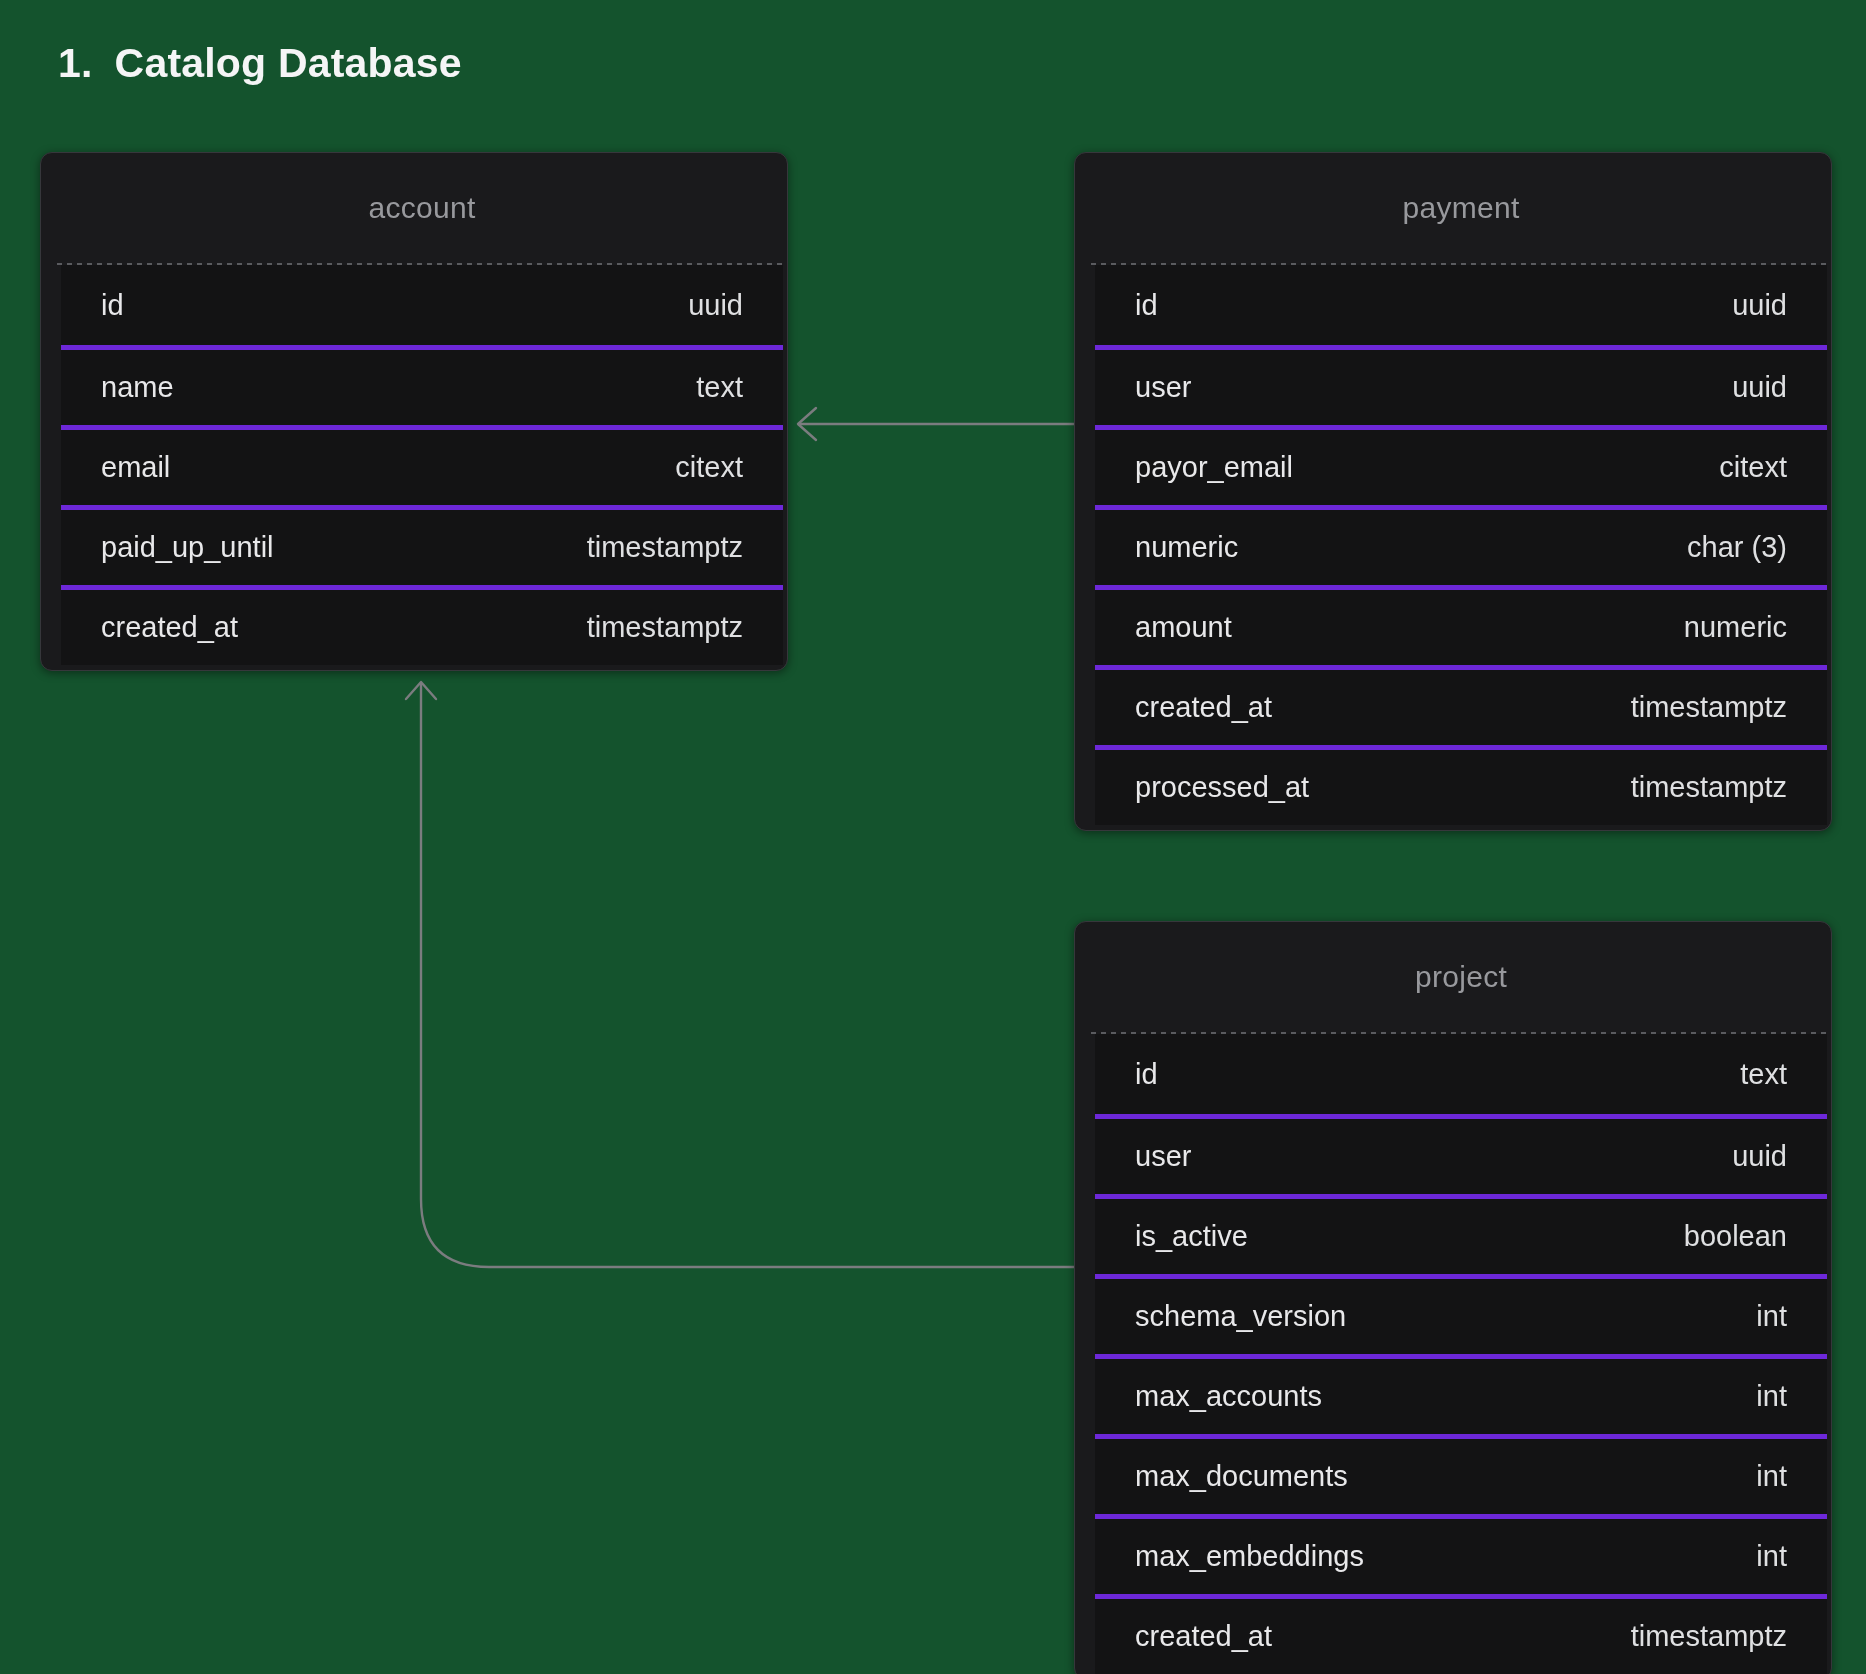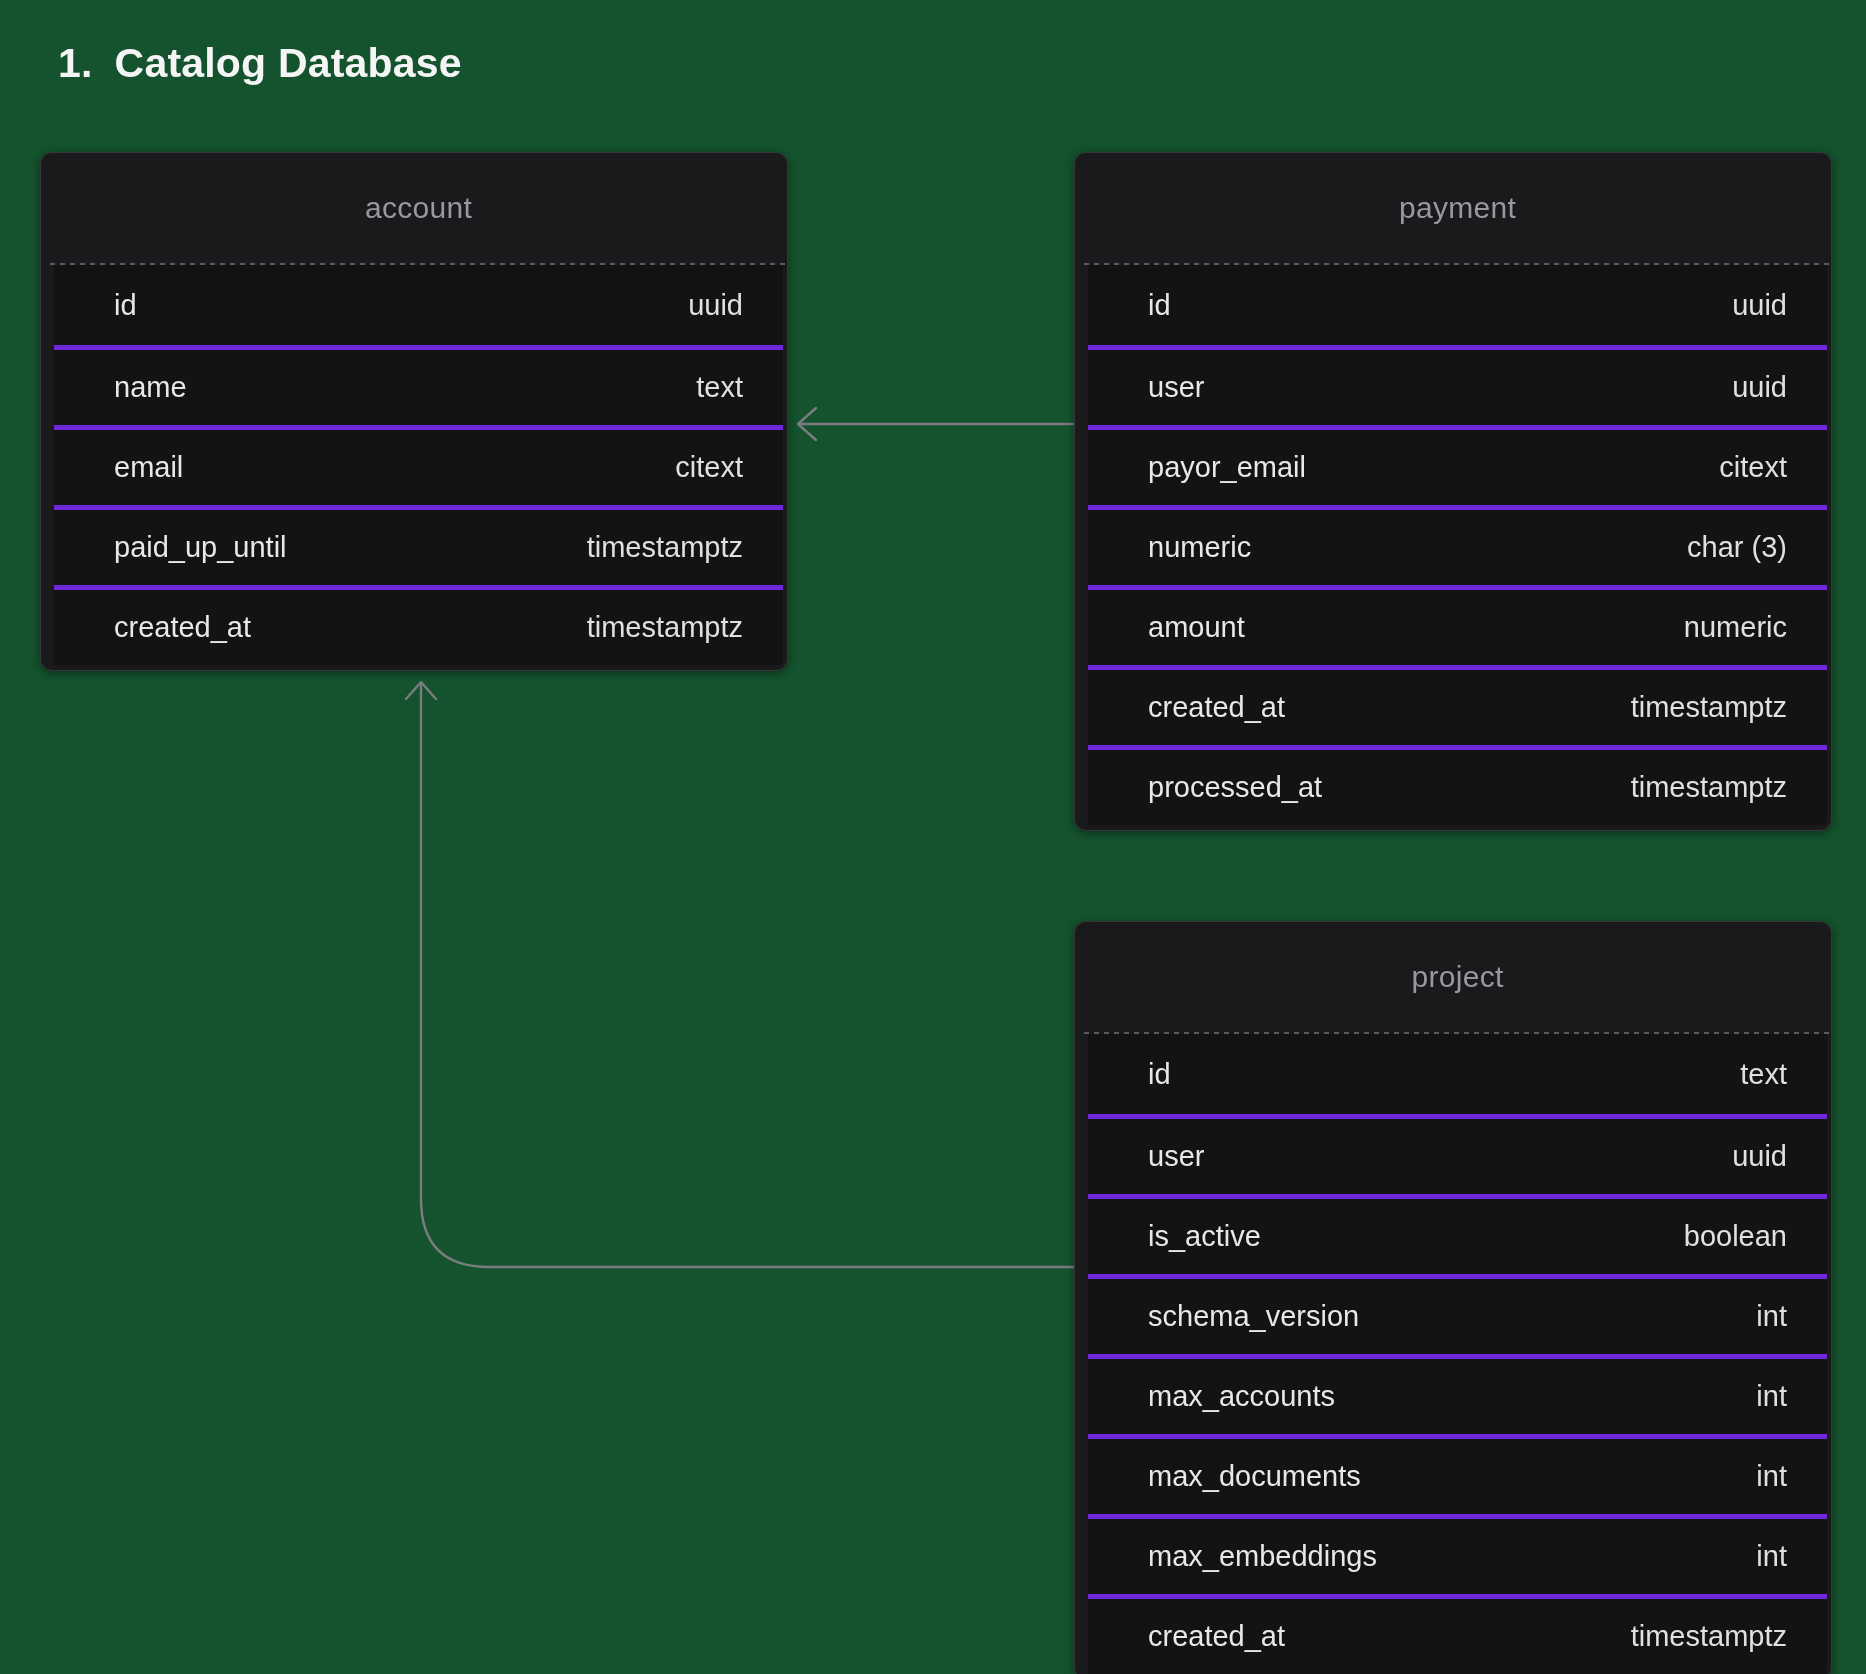--- a/index.html
+++ b/index.html
@@ -30,21 +30,21 @@
   .diagram-title .num {
     display: inline-block;
     margin-right: 22px;
   }
   .entity {
     position: absolute;
     box-sizing: border-box;
     background: #1a1a1c;
     border: 1px solid #36373b;
     border-radius: 12px;
-    padding: 0 4px 5px 13px;
+    padding: 0 4px 5px 20px;
     box-shadow: 0 2px 10px rgba(0,0,0,0.45);
   }
   .entity-account  { left: 40px;   top: 152px; width: 748px; }
   .entity-payment  { left: 1074px; top: 152px; width: 758px; }
   .entity-project  { left: 1074px; top: 921px; width: 758px; }
   .entity-header {
     height: 110px;
     display: flex;
     align-items: center;
     justify-content: center;
@@ -62,21 +62,21 @@
     height: 80px;
     box-sizing: border-box;
     background: #131314;
     display: flex;
     align-items: center;
     justify-content: space-between;
     padding: 0 40px;
     font-size: 29px;
   }
   .row + .row { border-top: 5px solid #6d28d9; }
-  .fname { color: #e8e8ea; margin-left: 20px; }
+  .fname { color: #e8e8ea; }
   .ftype { color: #dfe0e2; }
   .rel-layer {
     position: absolute;
     left: 0; top: 0;
     width: 1866px;
     height: 1674px;
     pointer-events: none;
   }
 </style>
 </head>

